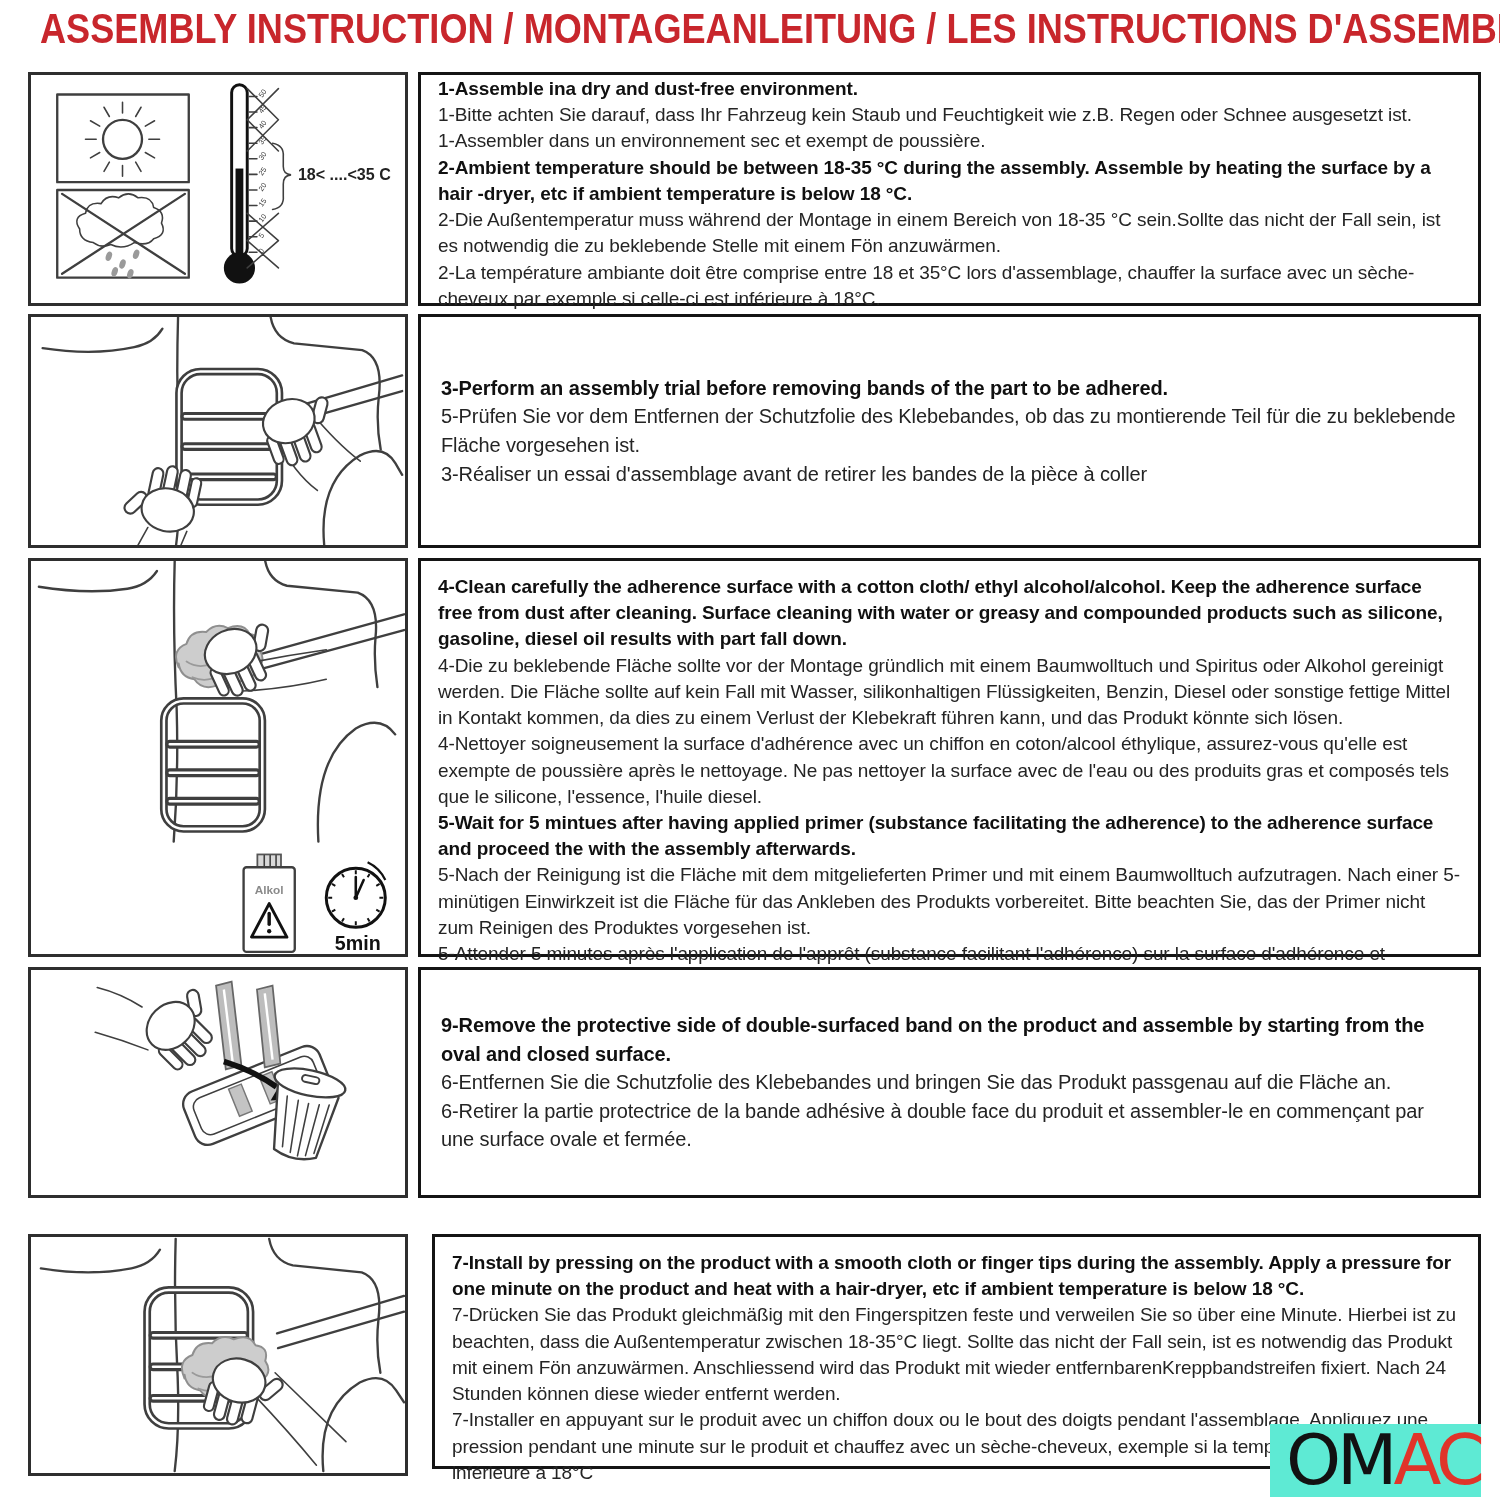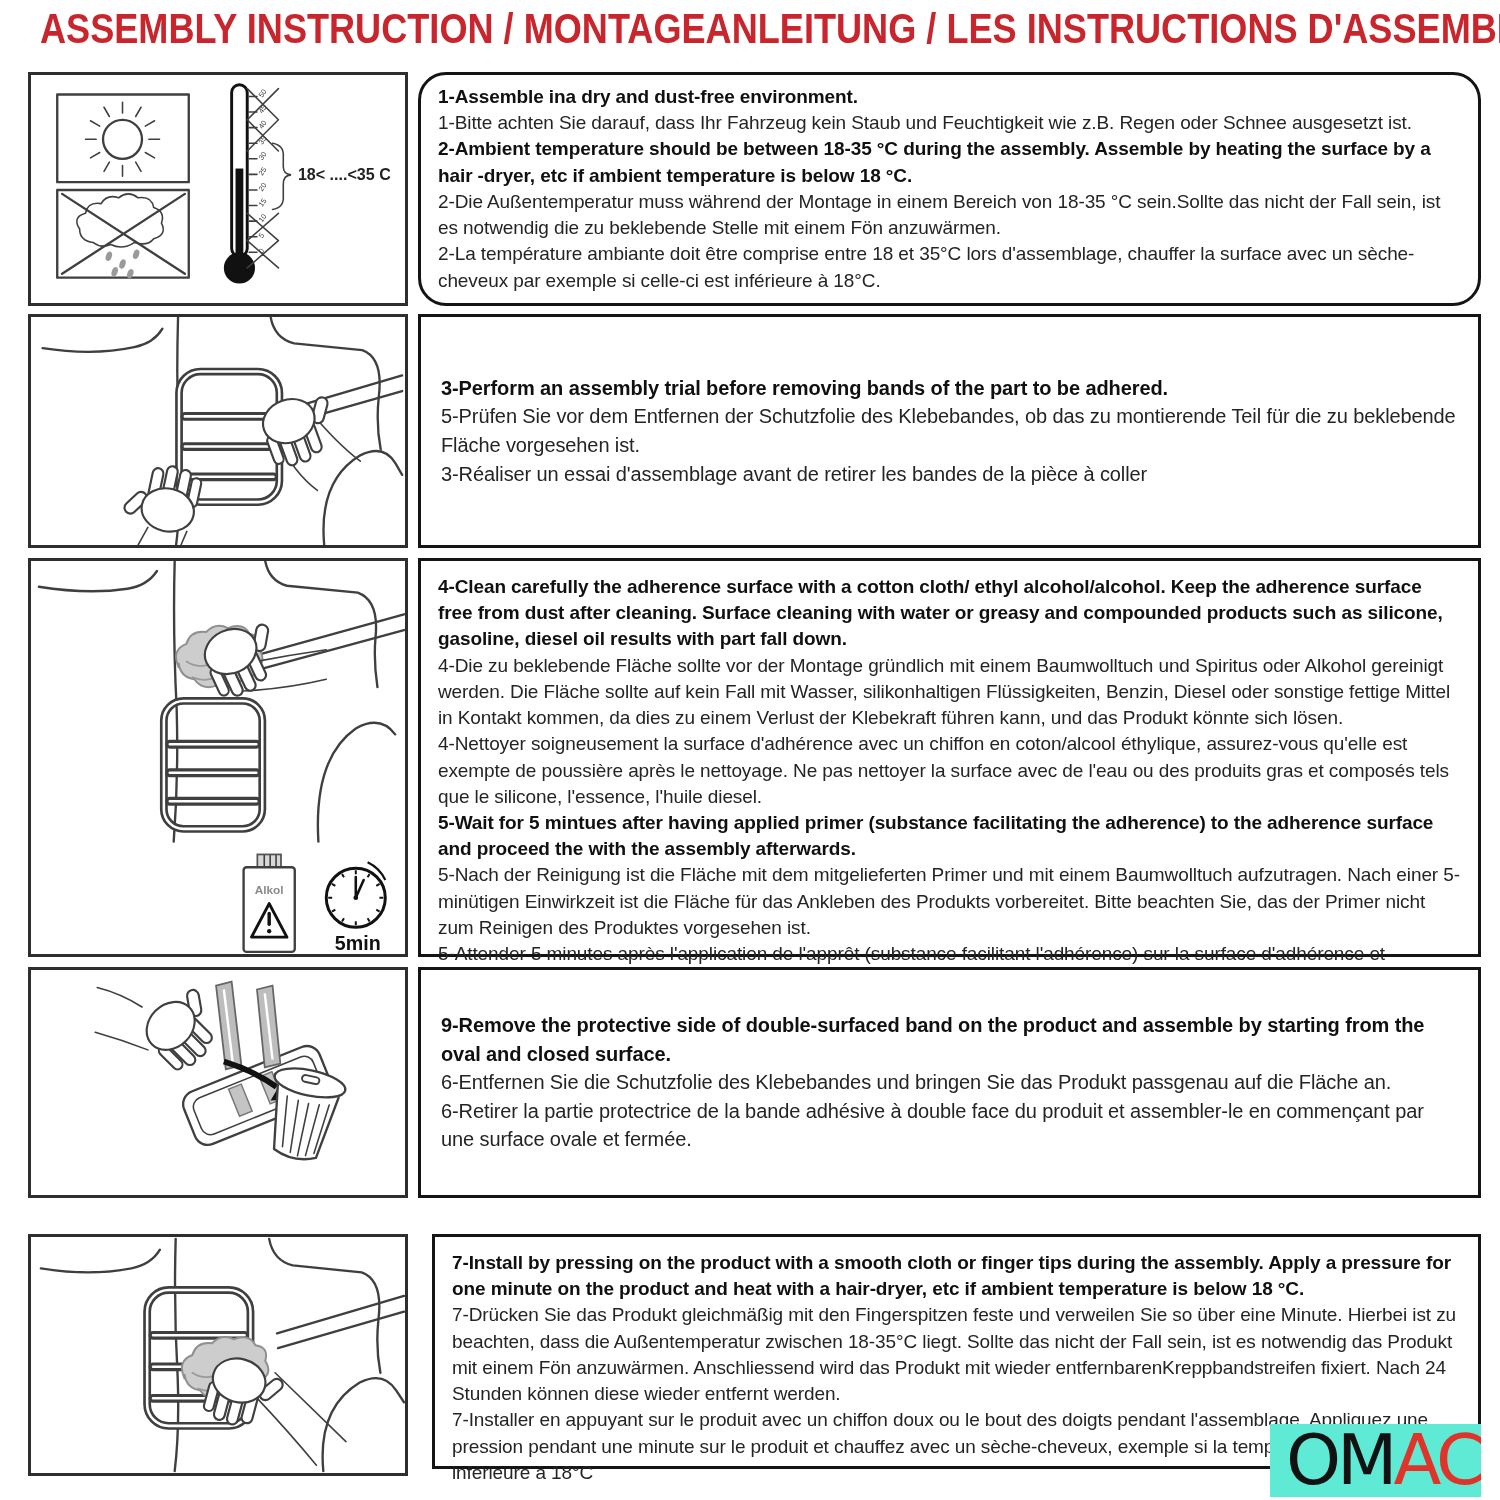--- a/index.html
+++ b/index.html
@@ -7,21 +7,21 @@
   .page-title{position:absolute;left:40px;top:4px;white-space:nowrap;font-weight:700;font-size:43px;color:#c8262c;transform:scaleX(0.84);transform-origin:left center;letter-spacing:0;}
   .row{position:absolute;left:28px;right:19px;display:flex;gap:10px;align-items:stretch;}
   .row-1{top:72px;height:234px;}
   .row-2{top:314px;height:234px;}
   .row-3{top:558px;height:399px;}
   .row-4{top:967px;height:231px;}
   .row-5{top:1234px;height:242px;gap:24px;}
   .illus{flex:none;width:380px;box-sizing:border-box;border:3px solid #2e2e2e;background:#fff;}
   .illus svg{display:block;width:100%;height:100%;}
   .textbox{flex:1;box-sizing:border-box;border:3px solid #141414;background:#fff;position:relative;}
-  .pad{padding:9px 17px;border-radius:28px;}
+  .pad{padding:1px 17px;}
   .pad-lg{padding:13px 17px;}
   .vcenter{display:flex;flex-direction:column;justify-content:center;padding:0 20px;}
   .row-5 .textbox{height:235px;}
   .step p{margin:0;font-size:19px;line-height:1.38;letter-spacing:-0.1px;color:#242424;}
   .step p.en{font-weight:700;color:#101010;}
   .step + .step{}
   .big .step p{font-size:20px;line-height:1.43;}
   
   .ln{fill:none;stroke:#3f3f3f;stroke-width:2.4;stroke-linecap:round;stroke-linejoin:round;}
   .ln-thin{fill:none;stroke:#3f3f3f;stroke-width:1.6;stroke-linecap:round;}
@@ -91,20 +91,21 @@
           <path class="ln-thin" d="M220,14 L252,46 M252,14 L220,46 M220,46 L252,78 M252,46 L220,78 M220,142 L252,170 M252,142 L220,170 M220,170 L252,198 M252,170 L220,198" stroke="#444"></path>
           <path class="ln-thin" d="M246,70 Q258,72 257,84 L257,94 Q257,102 265,102.5 Q257,103 257,112 L257,124 Q258,136 246,138" stroke="#333" stroke-width="2.2"></path>
           <text class="range-label" x="272" y="108">18&lt; ....&lt;35 C</text>
         </g>
       </svg>
     </div>
     <div class="textbox pad">
       <div class="step">
         <p class="en">1-Assemble ina dry and dust-free environment.</p>
         <p class="de">1-Bitte achten Sie darauf, dass Ihr Fahrzeug kein Staub und Feuchtigkeit wie z.B. Regen oder Schnee ausgesetzt ist.</p>
+        <p class="fr">1-Assembler dans un environnement sec et exempt de poussière.</p>
       </div>
       <div class="step">
         <p class="en">2-Ambient temperature should be between 18-35 °C  during the assembly. Assemble by heating the surface by a hair -dryer, etc if ambient temperature is below 18 °C.</p>
         <p class="de">2-Die Außentemperatur muss während der Montage in einem Bereich von 18-35 °C  sein.Sollte das nicht der Fall sein, ist es notwendig die zu beklebende Stelle mit einem Fön anzuwärmen.</p>
         <p class="fr">2-La température ambiante doit être comprise entre 18 et 35°C lors d'assemblage, chauffer la surface avec un sèche-cheveux par exemple si celle-ci est inférieure à 18°C.</p>
       </div>
     </div>
   </div>
 
   <div class="row row-2">

